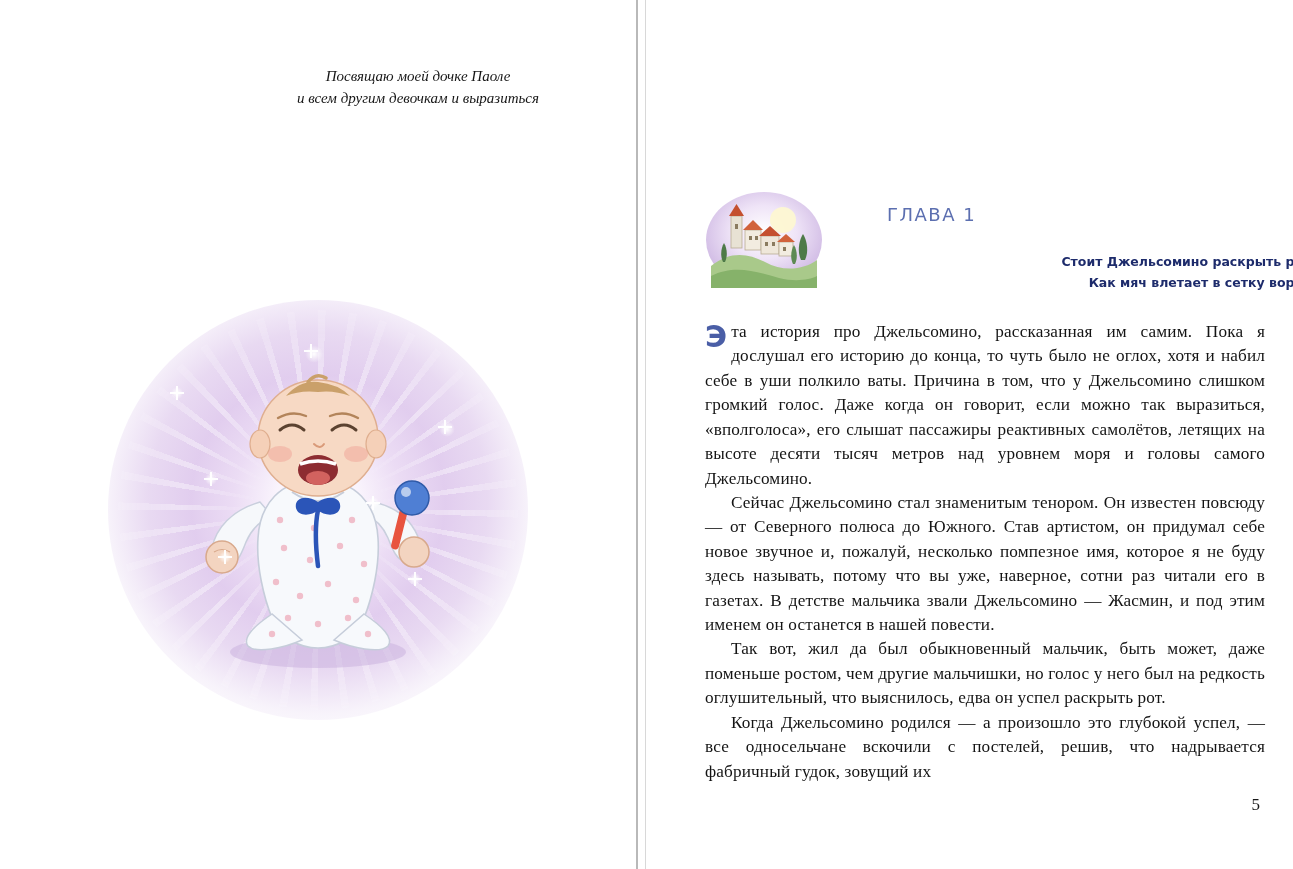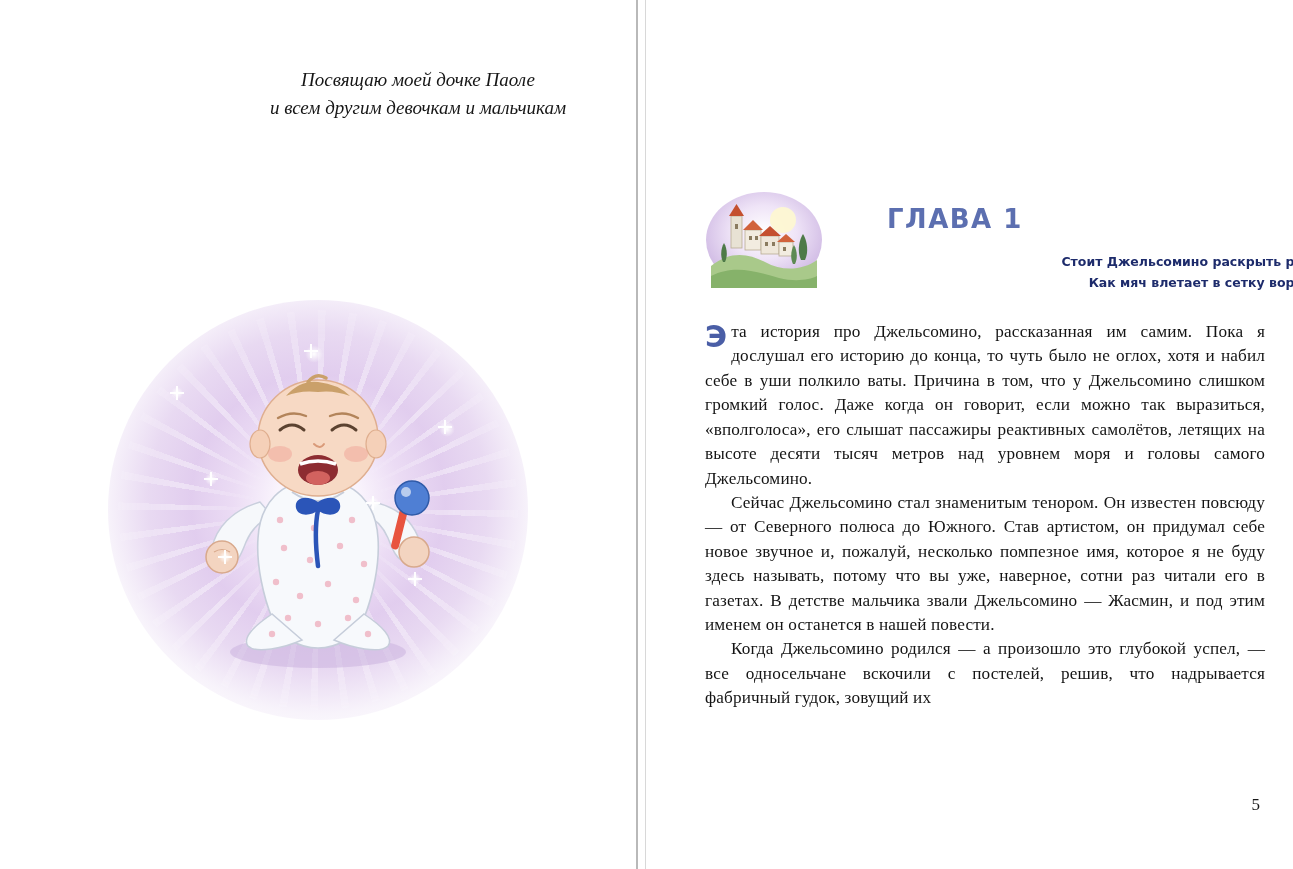--- a/index.html
+++ b/index.html
@@ -58,21 +58,21 @@
   }
 
   .dedication {
     position: absolute;
     left: 238px;
     top: 66px;
     width: 360px;
     text-align: center;
     font-family: "Liberation Serif", serif;
     font-style: italic;
-    font-size: 19px;
+    font-size: 15px;
     line-height: 1.45;
     color: #161616;
   }
   .dedication div { white-space: nowrap; }
 
   
   .illustration {
     position: absolute;
     left: 108px;
     top: 300px;
@@ -150,22 +150,22 @@
     left: 0;
     top: 0;
     width: 118px;
     height: 100px;
   }
   .chapter-title {
     position: absolute;
     left: 182px;
     top: 14px;
     font-family: "DejaVu Sans", sans-serif;
-    font-weight: bold;
-    font-size: 26px;
+    font-weight: normal;
+    font-size: 18px;
     letter-spacing: 1.5px;
     color: #5c6fb0;
   }
   .epigraph {
     position: absolute;
     left: 180px;
     top: 62px;
     width: 430px;
     text-align: right;
     font-family: "DejaVu Sans", sans-serif;
@@ -217,21 +217,21 @@
 </style>
 </head>
 <body>
 
 <div class="spread">
 
   <div class="page-left">
 
     <div class="dedication">
       <div>Посвящаю моей дочке Паоле</div>
-      <div>и всем другим девочкам и мальчикам</div>
+      <div>и всем другим девочкам и выразиться</div>
     </div>
 
     <div class="illustration">
       <div class="glow"></div>
       <div class="rays"></div>
 
       <svg class="baby-svg" viewBox="0 0 300 330">
 
         <ellipse cx="150" cy="300" rx="88" ry="16" fill="#cbb2de" opacity="0.55"></ellipse>
 
@@ -365,19 +365,20 @@
 
       <div class="epigraph">
         <div>Стоит Джельсомино раскрыть рот,</div>
         <div>Как мяч влетает в сетку ворот.</div>
       </div>
     </div>
 
     <div class="body-text">
       <p class="first"><span class="dropcap">Э</span><span>та история про Джельсомино, рассказанная им самим. Пока я дослушал его историю до конца, то чуть было не оглох, хотя и набил себе в уши полкило ваты. Причина в том, что у Джельсомино слишком громкий голос. Даже когда он говорит, если можно так выразиться, «вполголоса», его слышат пассажиры реактивных самолётов, летящих на высоте десяти тысяч метров над уровнем моря и головы самого Джельсомино.</span></p>
       <p>Сейчас Джельсомино стал знаменитым тенором. Он известен повсюду — от Северного полюса до Южного. Став артистом, он придумал себе новое звучное и, пожалуй, несколько помпезное имя, которое я не буду здесь называть, потому что вы уже, наверное, сотни раз читали его в газетах. В детстве мальчика звали Джельсомино — Жасмин, и под этим именем он останется в нашей повести.</p>
+      <p>Так вот, жил да был обыкновенный мальчик, быть может, даже поменьше ростом, чем другие мальчишки, но голос у него был на редкость оглушительный, что выяснилось, едва он успел раскрыть рот.</p>
       <p>Когда Джельсомино родился — а произошло это глубокой успел, — все односельчане вскочили с постелей, решив, что надрывается фабричный гудок, зовущий их</p>
     </div>
 
     <div class="page-number">5</div>
   </div>
 
 </div>
 
 </body></html>

